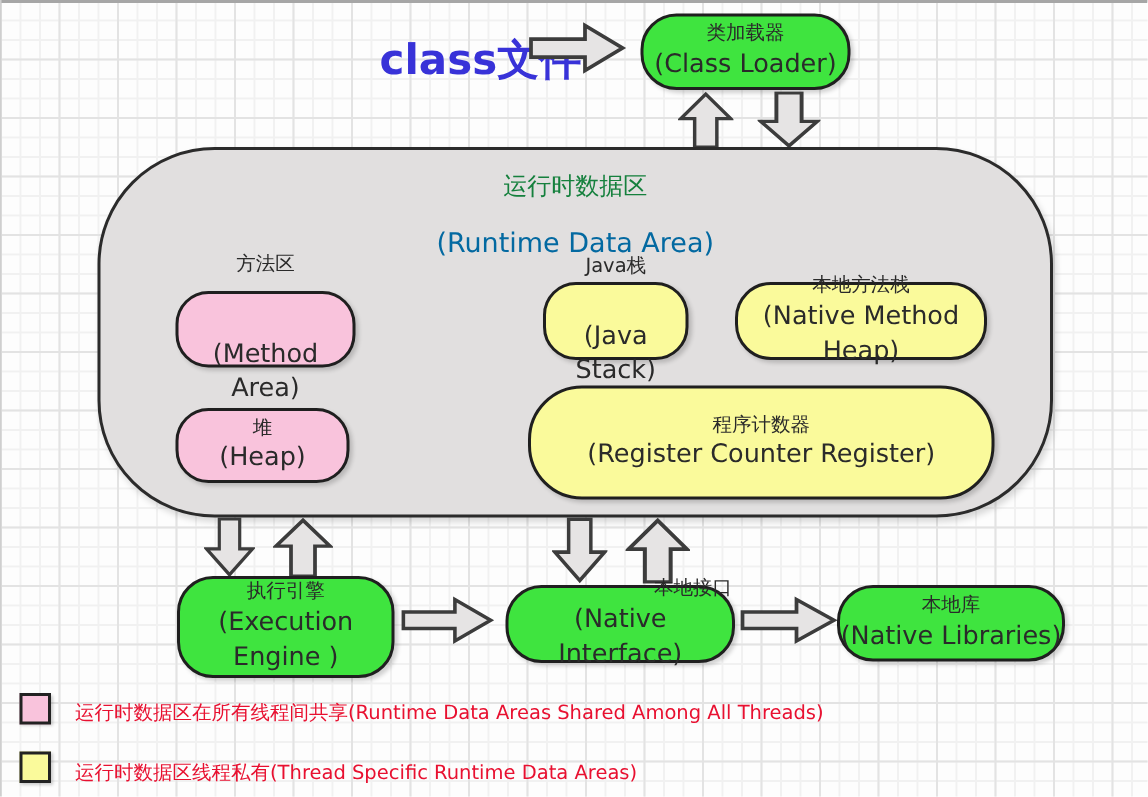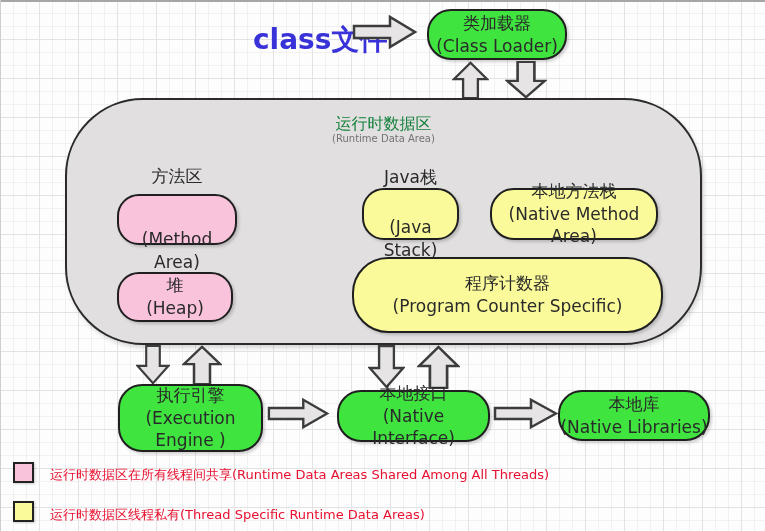--- a/index.html
+++ b/index.html
@@ -18,32 +18,32 @@
   .left-edge{position:absolute;left:0;top:0;width:1px;height:531px;background:#cfcfcf;}
 
   .abs{position:absolute;box-sizing:border-box;}
 
   .node{
     display:flex;flex-direction:column;align-items:center;justify-content:center;
     text-align:center;border:2.5px solid #1f1f1f;
     box-shadow:2px 2px 3px rgba(0,0,0,0.18);
     line-height:1.35;color:#2a2a2a;
   }
-  .node .zh{font-size:17px;}
+  .node .zh{font-size:13px;}
   .node .en{font-size:17px;}
   .green{background:#3fe43f;}
   .pink{background:#f9c3dc;}
   .yellow{background:#fafa9b;}
 
   .container-box{
     background:#e1dfdf;border:2.5px solid #2b2b2b;border-radius:78px;
     box-shadow:2px 3px 4px rgba(0,0,0,0.15);
   }
   .rt-title{position:absolute;left:0;top:14px;width:100%;text-align:center;font-size:16px;color:#15803d;}
-  .rt-subtitle{position:absolute;left:0;top:33px;width:100%;text-align:center;font-size:10px;color:#737373;}
+  .rt-subtitle{position:absolute;left:0;top:52px;width:100%;text-align:center;font-size:18px;color:#0369a1;}
 
   .class-file{
     font-size:28px;font-weight:bold;color:#3832d8;white-space:nowrap;
   }
   .arrow svg{display:block;width:100%;height:100%;}
   .arrow polygon{fill:#e6e4e4;stroke:#3c3c3c;stroke-width:2.5;}
 
   .legend-swatch{border:2px solid #222;box-shadow:1px 1px 2px rgba(0,0,0,0.2);}
   .legend-label{font-size:13px;color:#e81030;white-space:nowrap;}
 </style>
@@ -88,31 +88,31 @@
     <span class="en">(Method Area)</span>
   </div>
 
   <div class="abs node yellow" style="left:362px;top:188px;width:97px;height:52px;border-radius:22px;gap:27px;">
     <span class="zh">Java栈</span>
     <span class="en">(Java Stack)</span>
   </div>
 
   <div class="abs node yellow" style="left:490px;top:188px;width:168px;height:52px;border-radius:24px;">
     <span class="zh">本地方法栈</span>
-    <span class="en">(Native Method Area)</span>
+    <span class="en">(Native Method Heap)</span>
   </div>
 
   <div class="abs node pink" style="left:117px;top:272px;width:116px;height:50px;border-radius:22px;">
     <span class="zh">堆</span>
     <span class="en">(Heap)</span>
   </div>
 
   <div class="abs node yellow" style="left:352px;top:257px;width:311px;height:76px;border-radius:36px;">
     <span class="zh">程序计数器</span>
-    <span class="en">(Program Counter Specific)</span>
+    <span class="en">(Register Counter Register)</span>
   </div>
 
   <div class="abs arrow" style="left:136px;top:345px;width:34px;height:40px;">
     <svg viewBox="0 0 40 44" preserveAspectRatio="none">
         <polygon points="20,42 2,23 12,23 12,1 28,1 28,23 38,23"></polygon>
       </svg>
   </div>
   <div class="abs arrow" style="left:182px;top:345px;width:40px;height:40px;">
     <svg viewBox="0 0 40 44" preserveAspectRatio="none">
         <polygon points="20,2 38,21 28,21 28,43 12,43 12,21 2,21"></polygon>
@@ -134,21 +134,21 @@
     <span class="zh">执行引擎</span>
     <span class="en">(Execution Engine )</span>
   </div>
 
   <div class="abs arrow" style="left:267px;top:397px;width:63px;height:33px;">
     <svg viewBox="0 0 66 36" preserveAspectRatio="none">
         <polygon points="2,12 38,12 38,3 63,18 38,33 38,24 2,24"></polygon>
       </svg>
   </div>
 
-  <div class="abs node green" style="left:337px;top:390px;width:153px;height:52px;border-radius:24px;">
+  <div class="abs node green" style="left:337px;top:390px;width:153px;height:52px;border-radius:24px;align-items:flex-end;">
     <span class="zh">本地接口</span>
     <span class="en">(Native Interface)</span>
   </div>
 
   <div class="abs arrow" style="left:493px;top:397px;width:66px;height:33px;">
     <svg viewBox="0 0 66 36" preserveAspectRatio="none">
         <polygon points="2,12 38,12 38,3 63,18 38,33 38,24 2,24"></polygon>
       </svg>
   </div>
 

